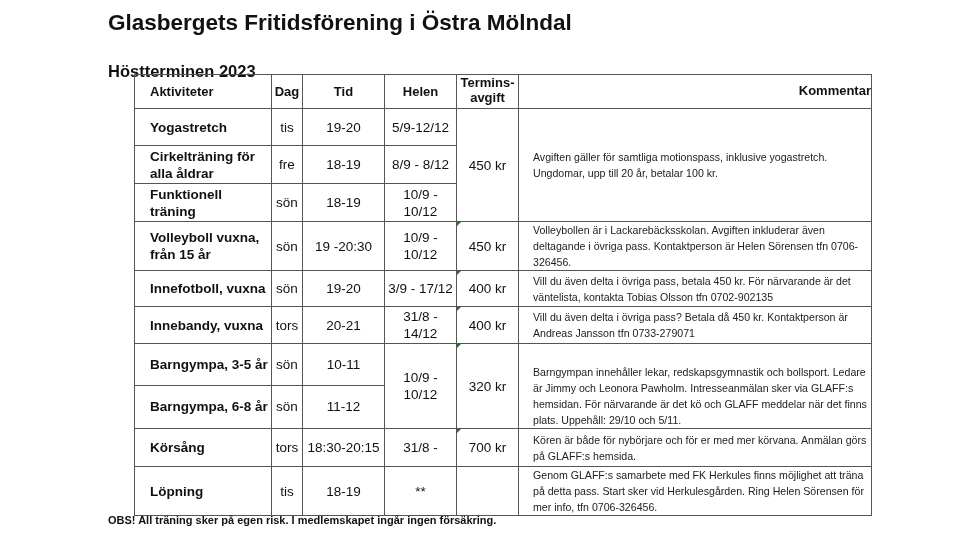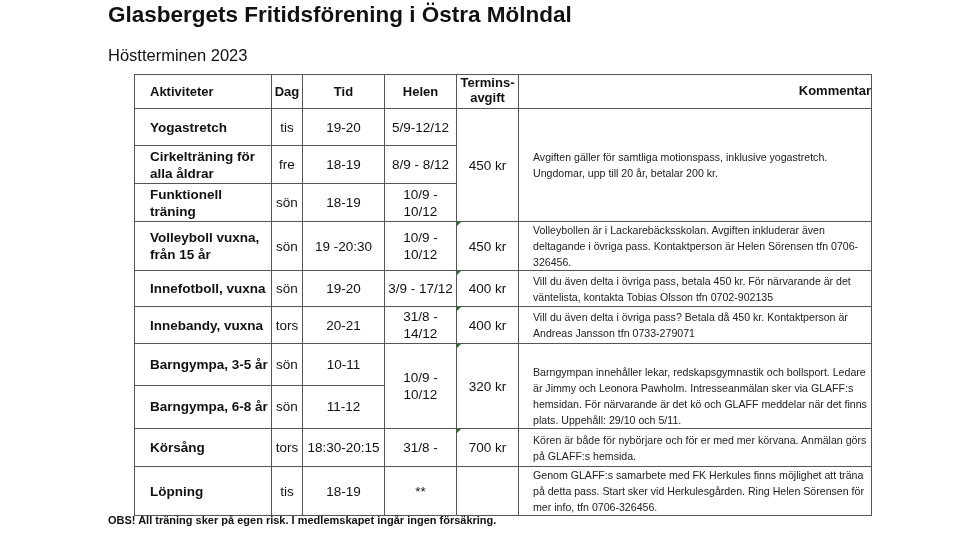--- a/index.html
+++ b/index.html
@@ -1,19 +1,19 @@
 <!DOCTYPE html>
 <html><head>
 <meta charset="utf-8">
 <style>
   html, body { margin:0; padding:0; background:#ffffff; }
   body { width:960px; height:540px; position:relative; overflow:hidden;
          font-family:"Liberation Sans", sans-serif; color:#111; }
-  .title { position:absolute; left:108px; top:2px; font-size:22.5px; font-weight:bold; letter-spacing:0px; white-space:nowrap; }
-  .subtitle { position:absolute; left:108px; top:46px; font-size:16.5px; font-weight:normal; white-space:nowrap; }
+  .title { position:absolute; left:108px; top:10px; font-size:22.5px; font-weight:bold; letter-spacing:0px; white-space:nowrap; }
+  .subtitle { position:absolute; left:108px; top:62px; font-size:16.5px; font-weight:bold; white-space:nowrap; }
   table.sched { position:absolute; left:106px; top:74px; border-collapse:collapse; table-layout:fixed;margin-left:28px; }
   table.sched td, table.sched th { border:1.5px solid #555; padding:0; vertical-align:middle; position:relative; }
   th { font-weight:bold; font-size:13px; }
   .c-act { width:137px; } .c-dag { width:31px; } .c-tid { width:82px; }
   .c-per { width:72px; } .c-fee { width:62px; } .c-com { width:353px; }
   .act { font-weight:bold; font-size:13.5px; text-align:left; padding-left:15px !important; line-height:17px;border-radius:13px; }
   .cen { text-align:center; font-size:13.5px; line-height:17px; }
   .com { font-size:10.6px; line-height:16px; text-align:left; padding-left:14px !important; padding-right:4px !important; color:#222; }
   .hdr-left { text-align:left; padding-left:15px !important; }
   .hdr-com { text-align:right; padding-left:14px !important; vertical-align:top !important; padding-top:8px !important; }
@@ -48,21 +48,21 @@
     </th>
     <th class="hdr-com">Kommentar</th>
   </tr>
 
   <tr style="height:37px">
     <td class="act">Yogastretch</td>
     <td class="cen">tis</td>
     <td class="cen">19-20</td>
     <td class="cen">5/9-12/12</td>
     <td class="cen" rowspan="3">450 kr</td>
-    <td class="com" rowspan="3">Avgiften gäller för samtliga motionspass, inklusive yogastretch. Ungdomar, upp till 20 år, betalar 200 kr.</td>
+    <td class="com" rowspan="3">Avgiften gäller för samtliga motionspass, inklusive yogastretch. Ungdomar, upp till 20 år, betalar 100 kr.</td>
   </tr>
 
   <tr style="height:38px">
     <td class="act">Cirkelträning för alla åldrar</td>
     <td class="cen">fre</td>
     <td class="cen">18-19</td>
     <td class="cen">8/9 - 8/12</td>
   </tr>
 
   <tr style="height:38px">

